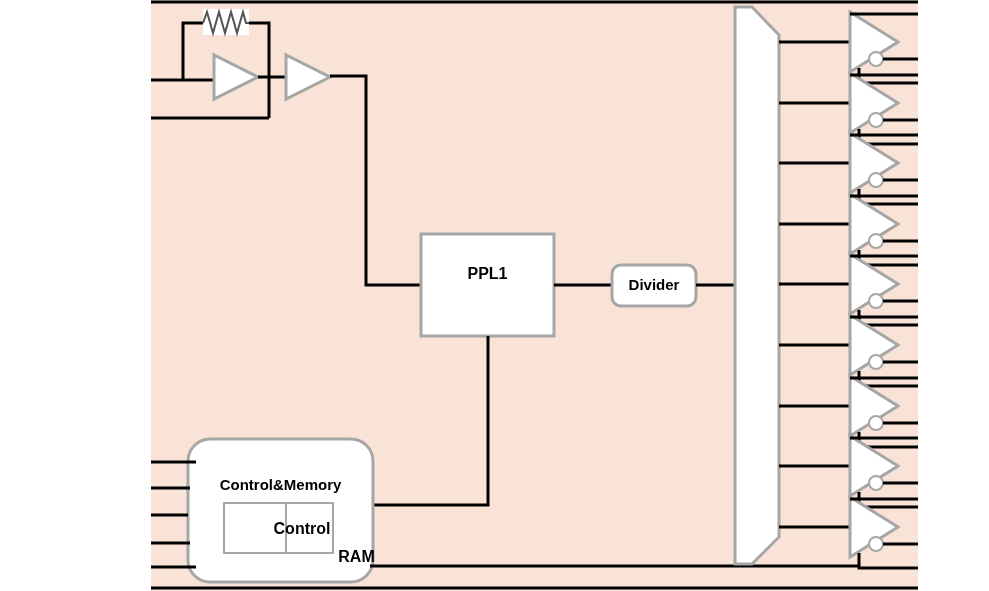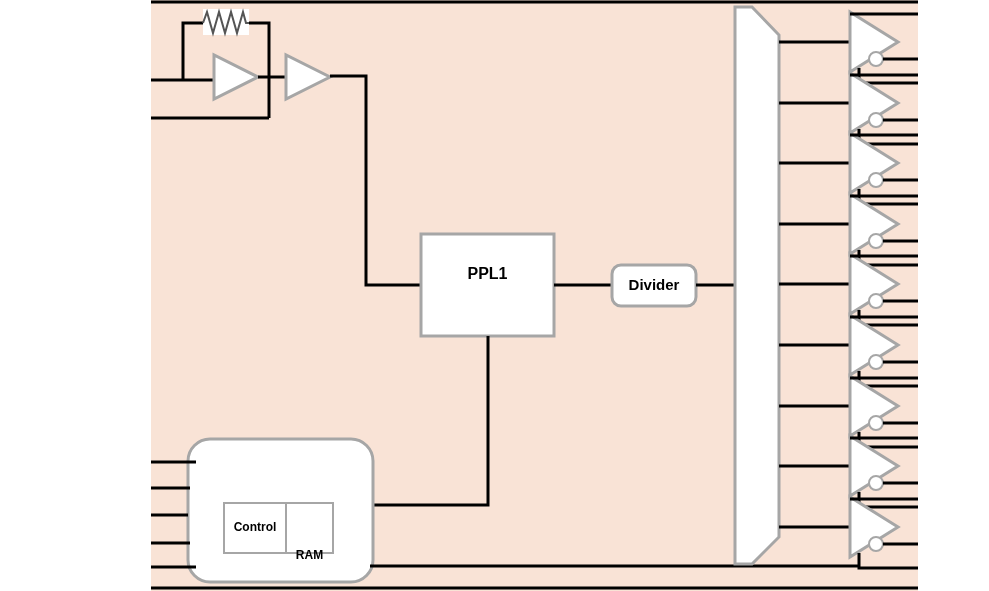--- a/index.html
+++ b/index.html
@@ -39,21 +39,21 @@
     font-family: "Liberation Sans", sans-serif;
     font-weight: bold;
     text-align: center;
     white-space: pre;
     line-height: 1.18;
     pointer-events: none;
   }
   .lbl-pll { font-size: 16px; }
   .lbl-div { font-size: 15px; }
   .lbl-cm  { font-size: 15px; }
-  .lbl-sub { font-size: 12px; }
+  .lbl-sub { font-size: 16px; padding-left: 47px; }
 </style>
 </head>
 <body>
 
 <div id="stage">
 
   <div id="chip"></div>
 
   <svg class="layer" viewBox="0 0 989 591" xmlns="http://www.w3.org/2000/svg">
 
@@ -171,18 +171,19 @@
       </g>
 
     <line x1="151" y1="2" x2="918" y2="2" stroke="#000" stroke-width="3"></line>
     <line x1="151" y1="588" x2="918" y2="588" stroke="#000" stroke-width="3"></line>
   </svg>
 
   <div class="lbl lbl-pll" style="left:421px; top:265px; width:133px;">PPL1</div>
 
   <div class="lbl lbl-div" style="left:612px; top:276px; width:84px;">Divider</div>
 
+  <div class="lbl lbl-cm" style="left:188px; top:476px; width:185px;">Control&amp;Memory</div>
 
   <div class="lbl lbl-sub" style="left:224px; top:520px; width:62px;">Control</div>
 
   <div class="lbl lbl-sub" style="left:286px; top:520px; width:47px;margin-top:28px;">RAM</div>
 
 </div>
 
 </body></html>

